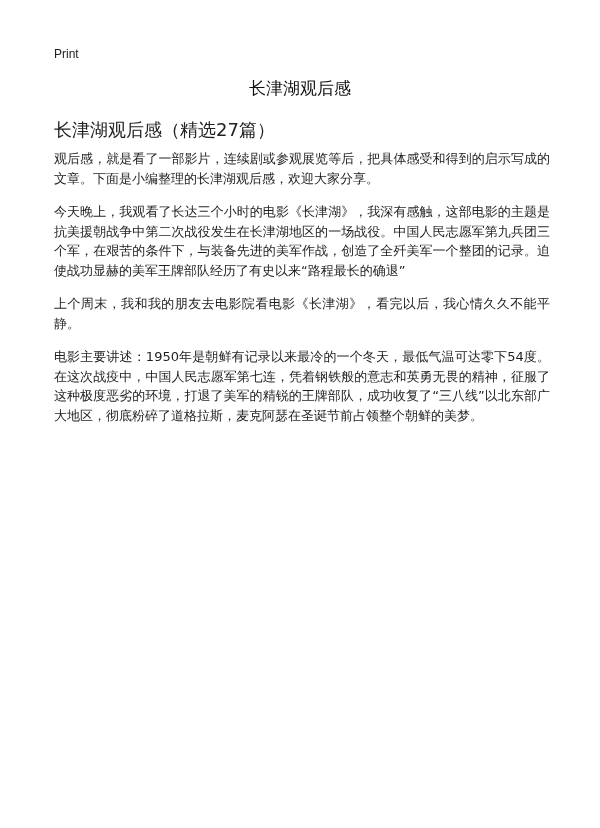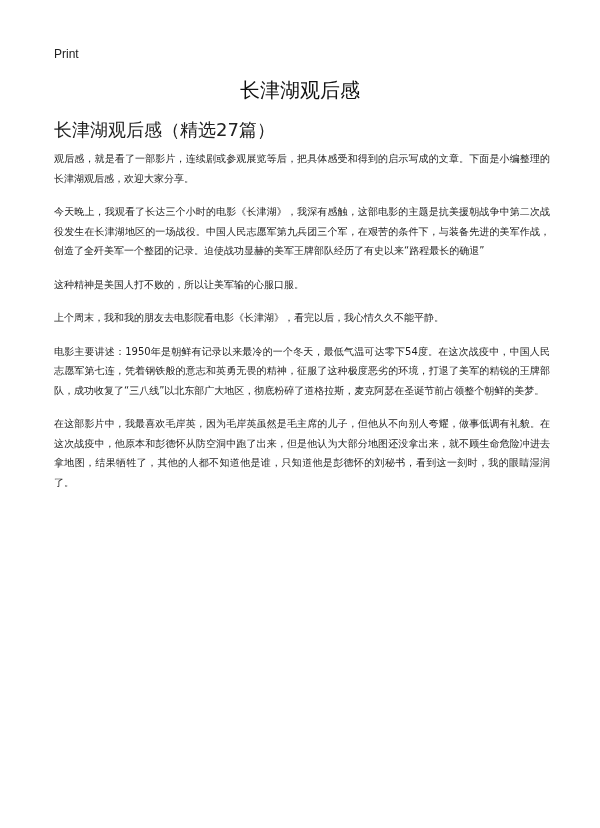--- a/index.html
+++ b/index.html
@@ -22,40 +22,40 @@
       font-family: Liberation Sans, sans-serif;
       font-size: 12px;
       color: #222;
     }
     .doc-title {
       position: absolute;
       left: 0;
       width: 600px;
       top: 77px;
       text-align: center;
-      font-size: 20px;
+      font-size: 17px;
       font-weight: normal;
       color: #111;
       margin: 0;
     }
     .subtitle {
       position: absolute;
       left: 54px;
       top: 118px;
       font-size: 18px;
       color: #222;
     }
     .content {
       position: absolute;
       left: 54px;
       top: 149px;
       width: 496px;
     }
     .para {
-      font-size: 10px;
+      font-size: 13px;
       line-height: 19.5px;
       margin: 0 0 14px 0;
       color: #1e1e1e;
       text-align: justify;
     }
     .section-heading {
       font-size: 13px;
       font-weight: bold;
       margin: 0 0 14px 0;
       color: #111;
@@ -70,21 +70,19 @@
 
 <h1 class="doc-title">长津湖观后感</h1>
 
 <div class="subtitle">长津湖观后感（精选27篇）</div>
 
 <div class="content">
   <p class="para">观后感，就是看了一部影片，连续剧或参观展览等后，把具体感受和得到的启示写成的文章。下面是小编整理的长津湖观后感，欢迎大家分享。</p>
 
   <div>
     <p class="para">今天晚上，我观看了长达三个小时的电影《长津湖》，我深有感触，这部电影的主题是抗美援朝战争中第二次战役发生在长津湖地区的一场战役。中国人民志愿军第九兵团三个军，在艰苦的条件下，与装备先进的美军作战，创造了全歼美军一个整团的记录。迫使战功显赫的美军王牌部队经历了有史以来“路程最长的确退”</p>
-    <p class="para">这种精神是美国人打不败的，所以让美军输的心服口服。</p>
   </div>
 
   <div>
     <p class="para">上个周末，我和我的朋友去电影院看电影《长津湖》，看完以后，我心情久久不能平静。</p>
     <p class="para">电影主要讲述：1950年是朝鲜有记录以来最冷的一个冬天，最低气温可达零下54度。在这次战疫中，中国人民志愿军第七连，凭着钢铁般的意志和英勇无畏的精神，征服了这种极度恶劣的环境，打退了美军的精锐的王牌部队，成功收复了“三八线”以北东部广大地区，彻底粉碎了道格拉斯，麦克阿瑟在圣诞节前占领整个朝鲜的美梦。</p>
-    <p class="para">在这部影片中，我最喜欢毛岸英，因为毛岸英虽然是毛主席的儿子，但他从不向别人夸耀，做事低调有礼貌。在这次战疫中，他原本和彭德怀从防空洞中跑了出来，但是他认为大部分地图还没拿出来，就不顾生命危险冲进去拿地图，结果牺牲了，其他的人都不知道他是谁，只知道他是彭德怀的刘秘书，看到这一刻时，我的眼睛湿润了。</p>
   </div>
 </div>
 
 </body></html>

